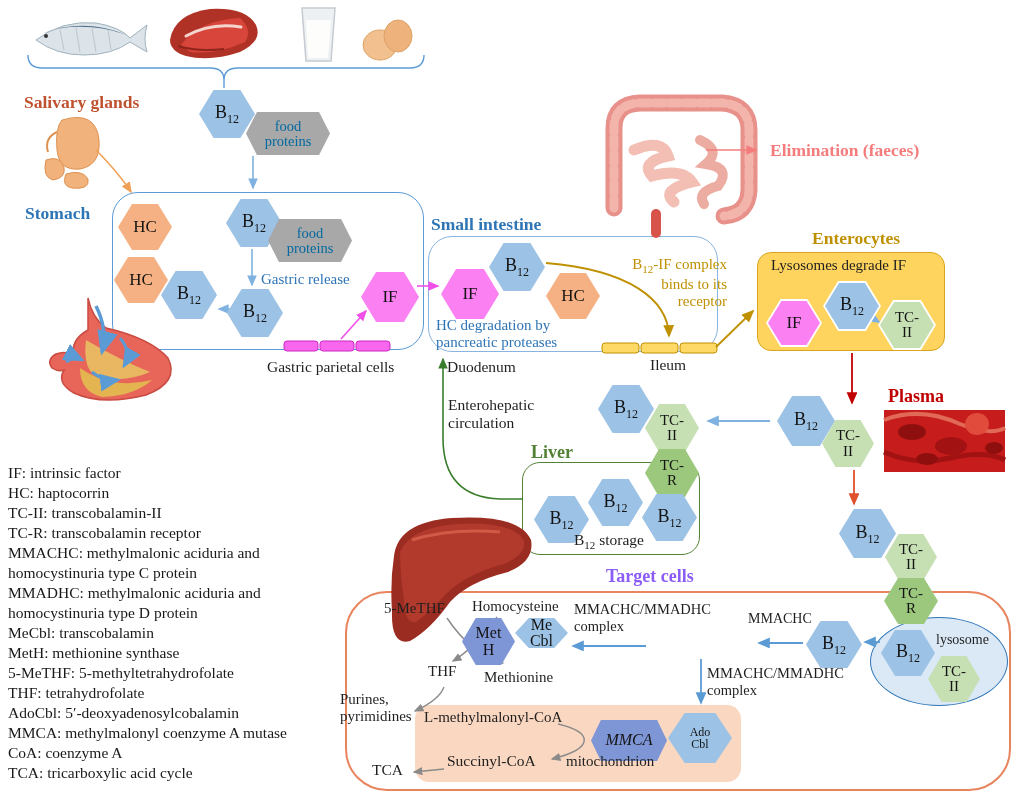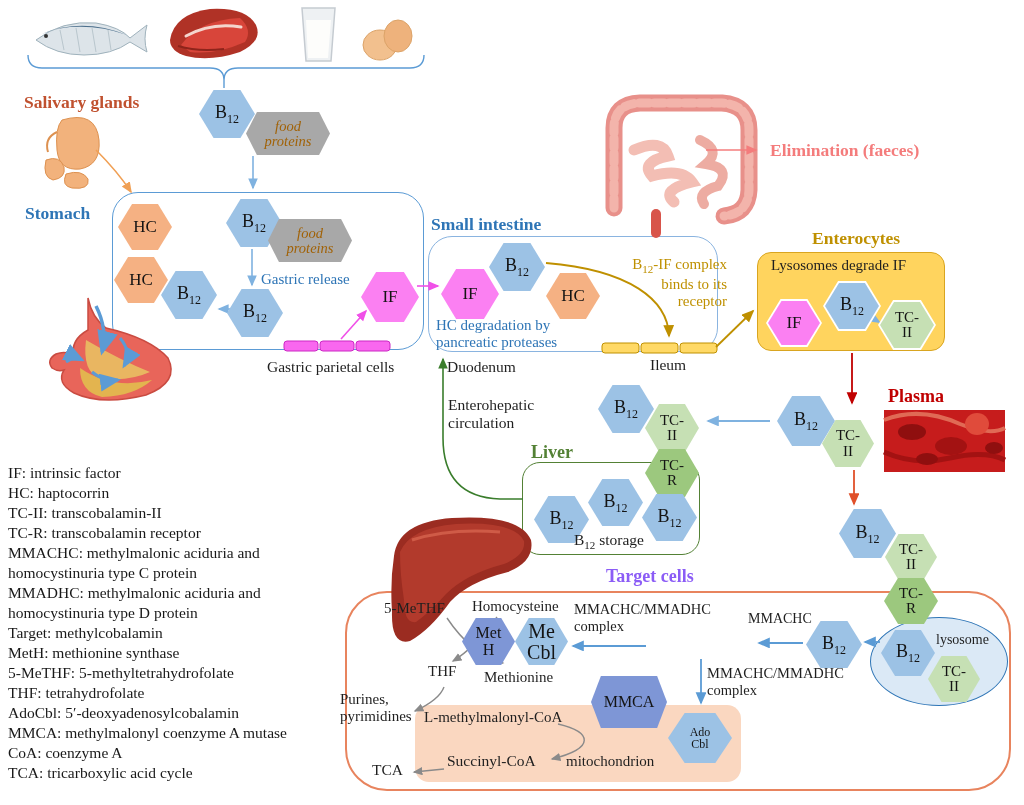--- a/index.html
+++ b/index.html
@@ -12,21 +12,21 @@
   .hex::before{content:"";position:absolute;inset:0;background:var(--fill,#9cc2e5);
        clip-path:polygon(26% 0%,74% 0%,100% 50%,74% 100%,26% 100%,0% 50%);z-index:0;}
   .hex.bordered::before{background:#ffffff;}
   .hex.bordered::after{content:"";position:absolute;inset:2px;background:var(--fill,#9cc2e5);
        clip-path:polygon(26% 0%,74% 0%,100% 50%,74% 100%,26% 100%,0% 50%);z-index:0;}
   .hex.wide::before,.hex.wide::after{clip-path:polygon(13% 0%,87% 0%,100% 50%,87% 100%,13% 100%,0% 50%);}
   .hex>span{position:relative;z-index:1;}
   .hex sub{font-size:12px;}
   .c-blue{--fill:#9cc2e5;}
   .c-orange{--fill:#f5b183;}
-  .c-gray{--fill:#a8a8a8;color:#a16207;font-size:14.5px;font-style:italic;}
+  .c-gray{--fill:#a8a8a8;color:#0369a1;font-size:14.5px;}
   .c-pink{--fill:#fb80f2;}
   .c-glight{--fill:#c6e0b4;font-size:15px;}
   .c-green{--fill:#9cc87e;font-size:15px;}
   .c-bmed{--fill:#7e96d6;font-size:16px;}
   .lbl{position:absolute;z-index:4;font-size:15.5px;white-space:nowrap;line-height:1.15;}
   .t-blue{color:#2e75b6;}
   .t-gold{color:#bf9000;}
   .t-red{color:#c00000;}
   .t-green{color:#538135;}
   .t-salmon{color:#f47c7c;}
@@ -270,35 +270,35 @@
   <div class="hex c-glight" style="left:885px;top:534px;width:52px;height:46px;">
       <span><span>TC-</span><br><span>II</span></span>
     </div>
   <div class="hex c-green" style="left:884px;top:578px;width:54px;height:46px;">
       <span><span>TC-</span><br><span>R</span></span>
     </div>
 
   <div class="hex c-bmed" style="left:462px;top:618px;width:53px;height:47px;">
       <span><span>Met</span><br><span>H</span></span>
     </div>
-  <div class="hex c-blue" style="left:515px;top:618px;width:53px;height:47px;font-size:20px;">
+  <div class="hex c-blue" style="left:515px;top:618px;width:53px;height:30px;font-size:16px;">
       <span><span>Me</span><br><span>Cbl</span></span>
     </div>
 
   <div class="hex c-blue" style="left:806px;top:621px;width:56px;height:47px;font-size:18px;">
       <span><span>B</span><sub>12</sub></span>
     </div>
   <div class="hex c-blue" style="left:881px;top:630px;width:54px;height:46px;font-size:18px;">
       <span><span>B</span><sub>12</sub></span>
     </div>
   <div class="hex c-glight" style="left:928px;top:656px;width:52px;height:46px;">
       <span><span>TC-</span><br><span>II</span></span>
     </div>
 
-  <div class="hex wide c-bmed" style="left:591px;top:676px;width:76px;height:52px;">
+  <div class="hex wide c-bmed" style="left:591px;top:720px;width:76px;height:41px;font-style:italic;">
       <span>MMCA</span>
     </div>
   <div class="hex c-blue" style="left:668px;top:713px;width:64px;height:50px;font-size:12px;">
       <span><span>Ado</span><br><span>Cbl</span></span>
     </div>
 
   <div class="lbl hdr t-orange" style="left:24px;top:92px;">Salivary glands</div>
   <div class="lbl hdr t-blue" style="left:25px;top:203px;">Stomach</div>
   <div class="lbl hdr t-blue" style="left:431px;top:214px;">Small intestine</div>
   <div class="lbl hdr t-salmon" style="left:770px;top:140px;">Elimination (faeces)</div>
@@ -354,21 +354,21 @@
 
   <div id="legend">
     <div>IF:  intrinsic factor</div>
     <div>HC: haptocorrin</div>
     <div>TC-II:  transcobalamin-II</div>
     <div>TC-R: transcobalamin receptor</div>
     <div>MMACHC: methylmalonic aciduria and</div>
     <div>homocystinuria type C protein</div>
     <div>MMADHC: methylmalonic aciduria and</div>
     <div>homocystinuria type D protein</div>
-    <div>Target: methylcobalamin</div>
+    <div>MeCbl: transcobalamin</div>
     <div>MetH: methionine synthase</div>
     <div>5-MeTHF: 5-methyltetrahydrofolate</div>
     <div>THF: tetrahydrofolate</div>
     <div>AdoCbl: 5′-deoxyadenosylcobalamin</div>
     <div>MMCA: methylmalonyl coenzyme A mutase</div>
     <div>CoA: coenzyme A</div>
     <div>TCA: tricarboxylic acid cycle</div>
   </div>
 
 </div>

